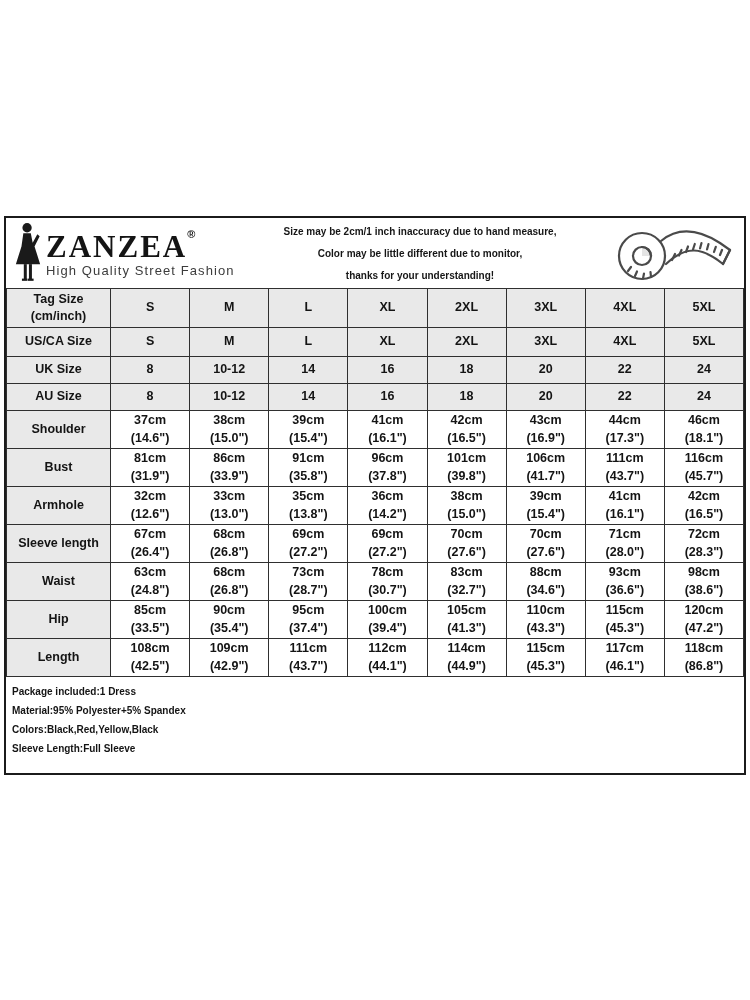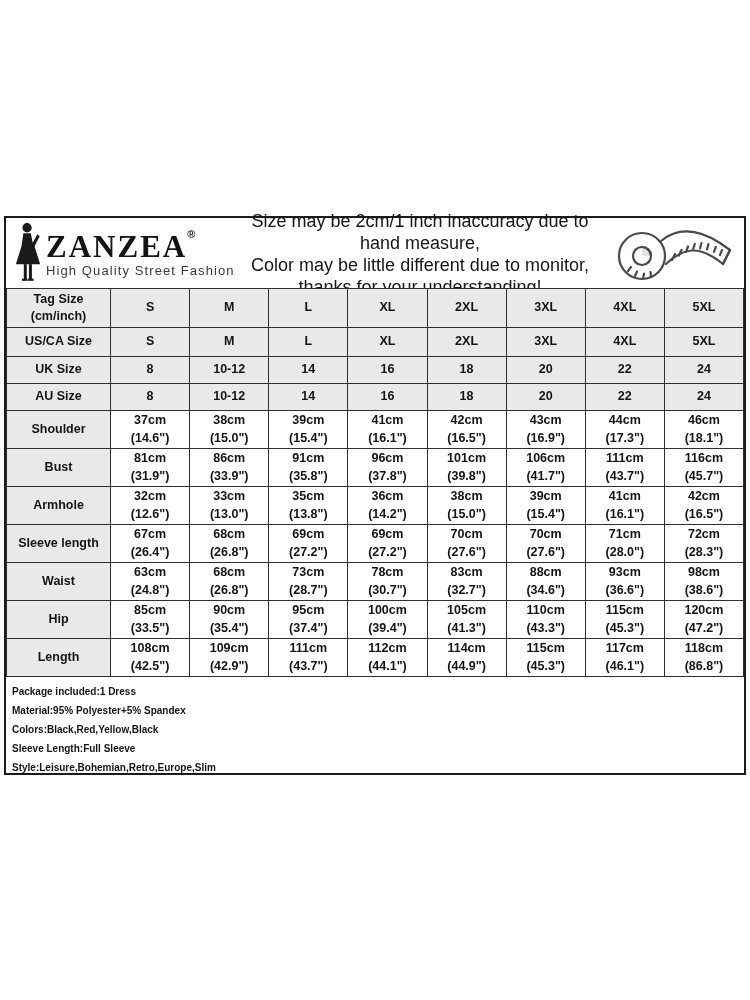--- a/index.html
+++ b/index.html
@@ -11,21 +11,21 @@
     border:2px solid #1b1b1b; background:#ffffff;
     display:flex; flex-direction:column;
   }
   
   .hdr { height:70px; display:flex; align-items:center; padding:2px 10px 0 8px; }
   .brand { display:flex; align-items:center; width:228px; flex:0 0 auto; }
   .brand-txt { margin-left:4px; }
   .zanzea { font-family:"Liberation Serif", serif; font-weight:bold; font-size:31px; letter-spacing:2px; line-height:1; color:#141414; white-space:nowrap; }
   .reg { font-size:11px; vertical-align:top; position:relative; top:-2px; font-family:"Liberation Sans", sans-serif; font-weight:bold; }
   .tagline { font-size:13px; letter-spacing:1.1px; color:#3c3c3c; margin-top:1px; white-space:nowrap; }
-  .notice { flex:1; text-align:center; font-weight:normal; font-size:18px; line-height:22px; color:#161616; }
+  .notice { flex:1; text-align:center; font-weight:bold; font-size:10px; line-height:22px; color:#161616; }
   .tape { width:136px; flex:0 0 auto; display:flex; justify-content:flex-end; align-items:center; }
   
   table { width:100%; border-collapse:collapse; table-layout:fixed; }
   td {
     border:1px solid #2f2f2f; text-align:center; vertical-align:middle;
     font-weight:bold; font-size:12.5px; line-height:1.4;
     white-space:pre-line; color:#141414; padding:1px 0;
   }
   .c-label { width:104px; }
   .gray { background:#e9e9e9; }
@@ -281,17 +281,16 @@
 (86.8")</td>
         </tr>
       </tbody>
     </table>
 
     <div class="info">
       <div>Package included:1 Dress</div>
       <div>Material:95% Polyester+5% Spandex</div>
       <div>Colors:Black,Red,Yellow,Black</div>
       <div>Sleeve Length:Full Sleeve</div>
-      <div>Style:Leisure,Bohemian,Retro,Europe,Slim</div>
     </div>
 
   </div>
 </div>
 
 </body></html>

